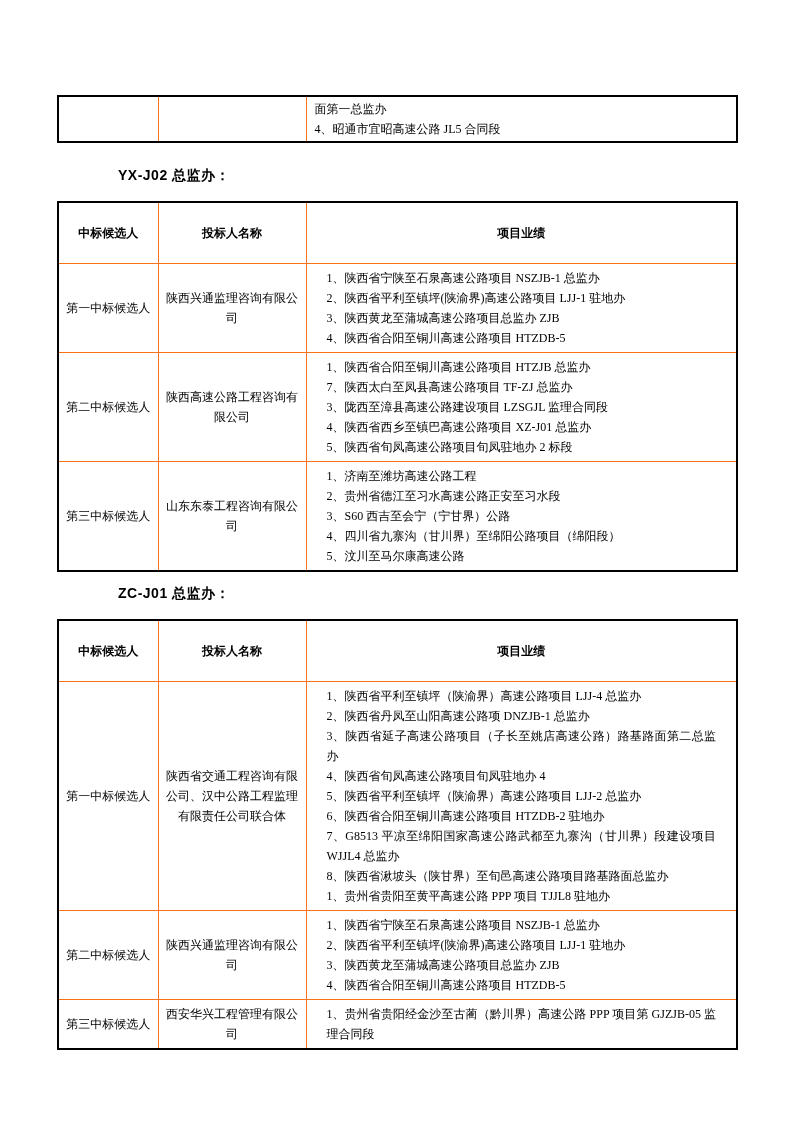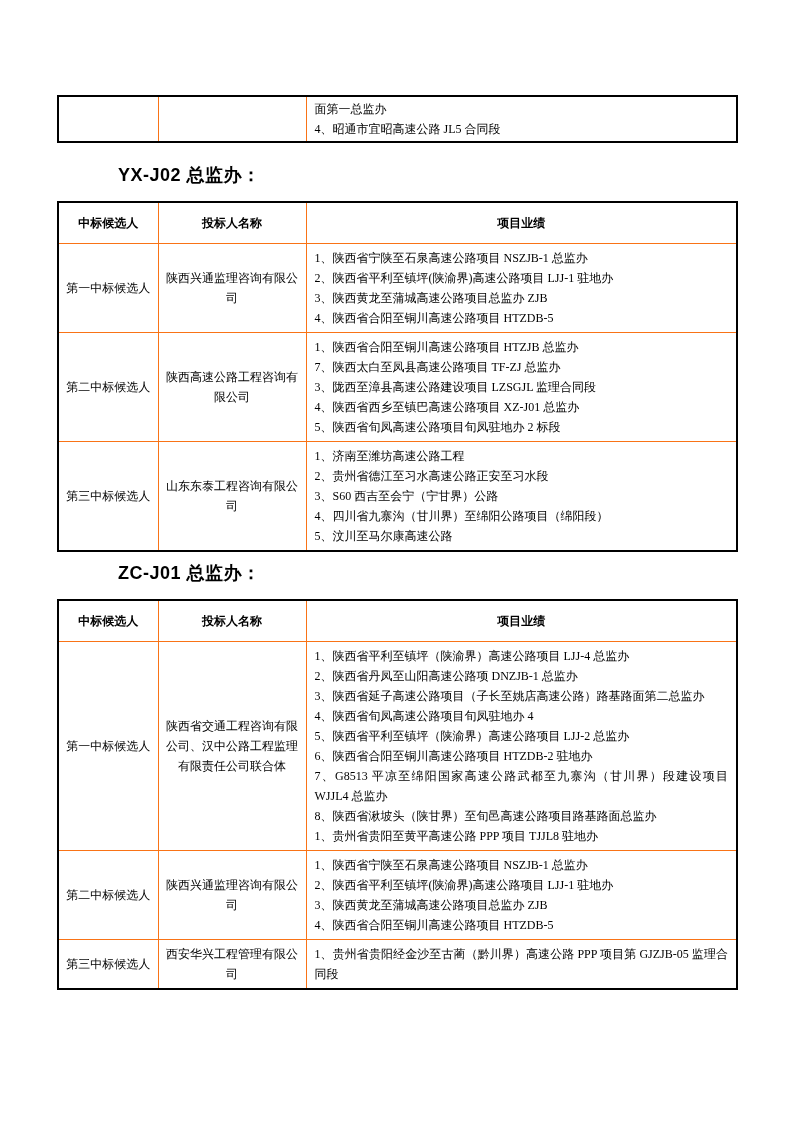--- a/index.html
+++ b/index.html
@@ -25,38 +25,38 @@
   .doc-table th, .doc-table td {
     border: 1px solid #f97316;
     font-size: 12px;
     line-height: 20px;
     vertical-align: middle;
     margin-top: 37px;
   }
   .doc-table th {
     font-weight: bold;
     text-align: center;
-    padding: 10px 2px;
+    padding: 20px 2px;
   }
   td.cand, td.bidder {
     text-align: center;
     padding: 4px 6px;
   }
   td.proj {
-    padding: 4px 8px;
+    padding: 4px 20px;
   }
   td.proj .project-line {
     text-align: justify;
   }
   .frag td.proj { padding: 2px 8px; }
 
   h2.section-heading {
     font-family: "Liberation Sans", "DejaVu Sans", sans-serif;
     font-weight: bold;
-    font-size: 18px;
+    font-size: 14px;
     line-height: 22px;
     letter-spacing: 0.5px;
     margin: 21px 0 15px 61px;
   }
   h2.section-heading.second { margin-top: 10px; }
 </style>
 </head>
 <body>
 
 <div class="content">

